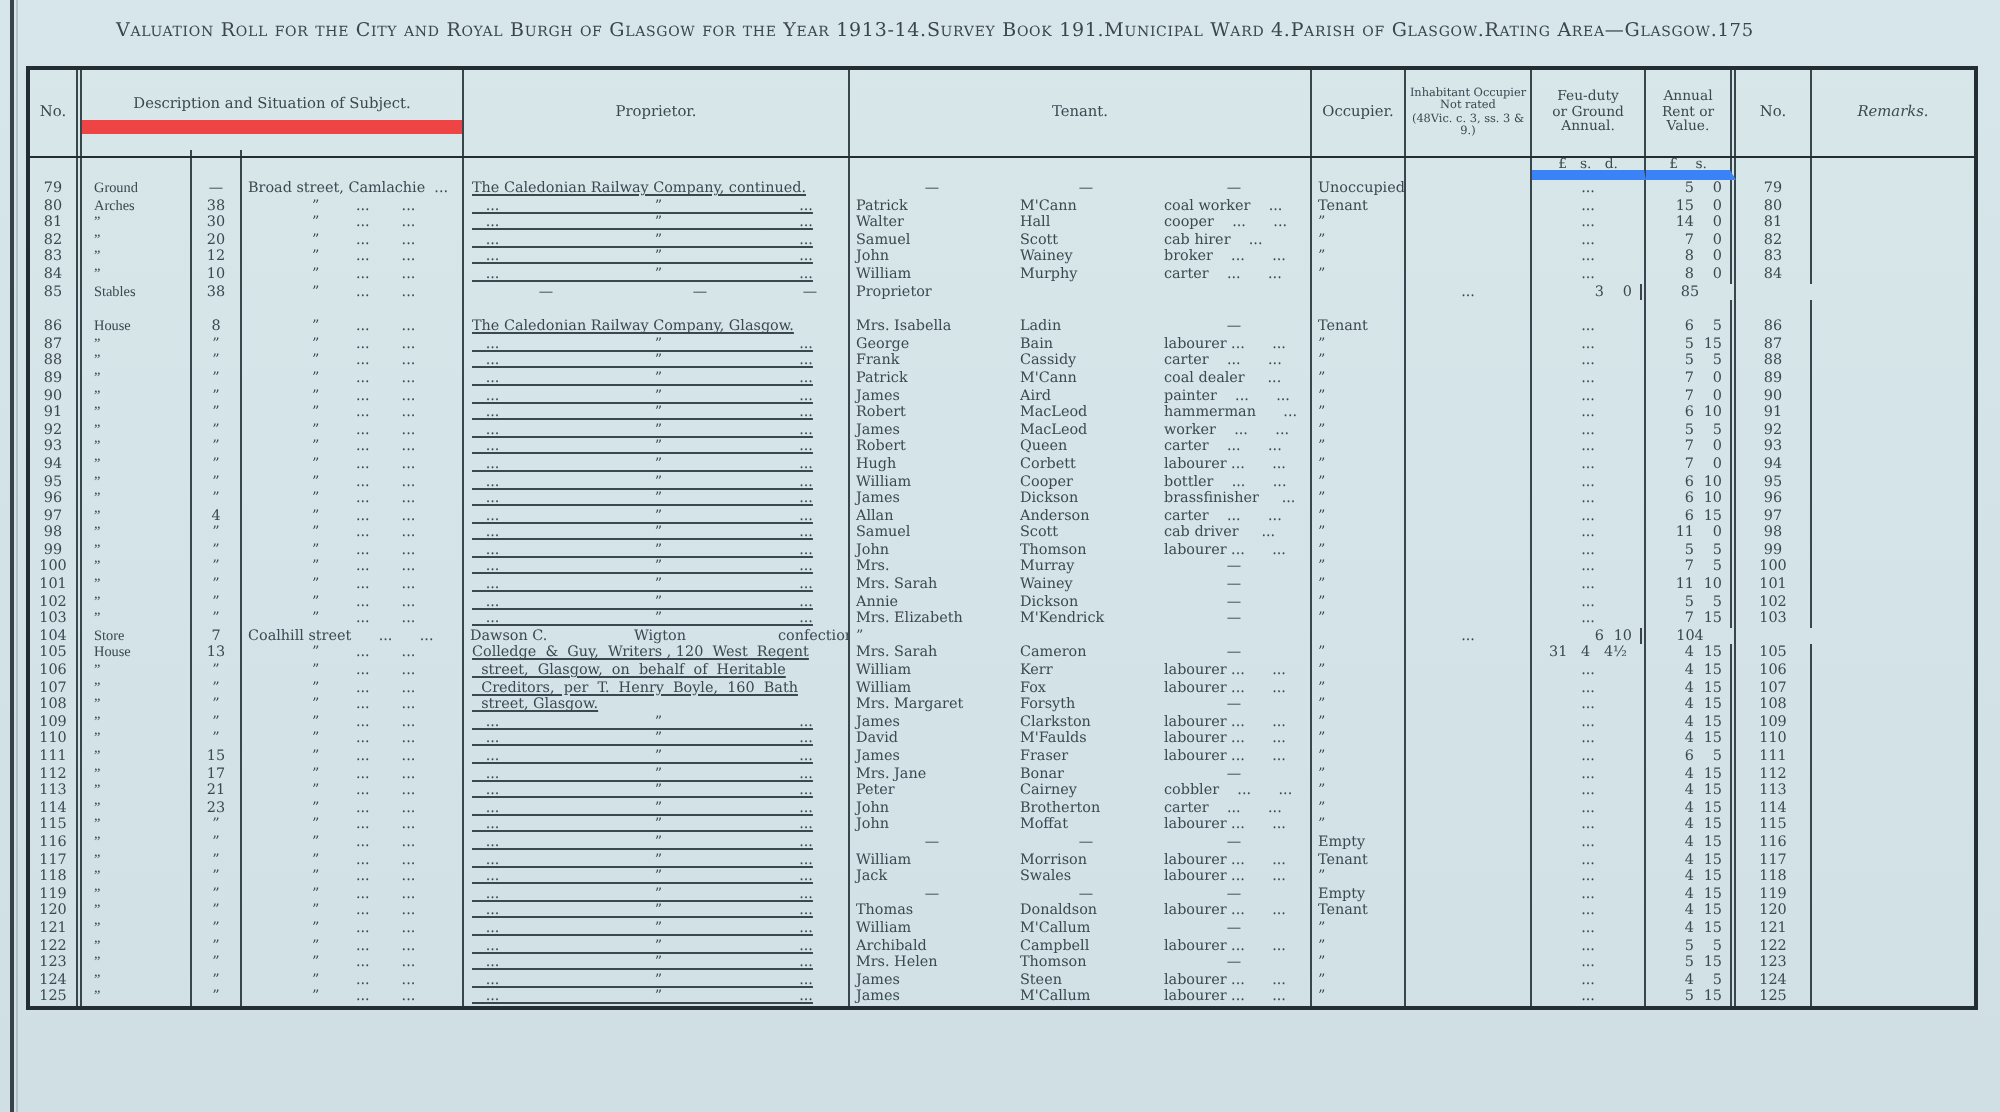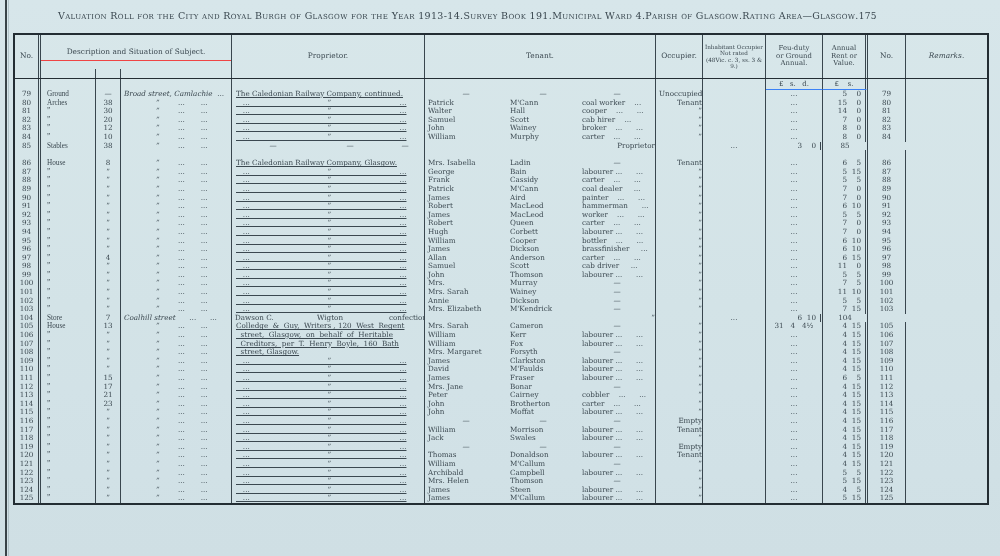--- a/index.html
+++ b/index.html
@@ -34,42 +34,42 @@
   .cell:last-child{border-right:none;font-style:italic;}
   .c-no{border-right:3px double #39464e;}
   .c-rent{border-right:3px double #39464e;}
 
   
   .hd{border-bottom:1.6px solid #232d33;height:43px;}
   .hd .cell{display:flex;align-items:center;justify-content:center;text-align:center;
     font-size:7.4px;line-height:8.2px;white-space:pre-line;}
   .hd .group{grid-column:2/span 3;display:block;padding:0;}
   .g-title{height:17px;display:flex;align-items:center;justify-content:center;
-    border-bottom:1px solid #ef4444;font-size:7.4px;}
+    border-bottom:7px solid #ef4444;font-size:7.4px;}
   .g-sub{display:grid;grid-template-columns:55px 25px 1fr;height:25px;}
   .g-sub>div{display:flex;align-items:center;justify-content:center;
     border-right:1px solid #39464e;font-size:7.4px;}
   .g-sub>div:last-child{border-right:none;}
   .hd .c-inh{font-size:5.7px;line-height:6.4px;}
   .hd .c-feu,.hd .c-rent{font-size:6.9px;line-height:7.6px;}
 
   
   .money{height:11px;}
   .money .cell{display:flex;align-items:center;justify-content:center;
     font-size:6.9px;white-space:pre;}
-  .money .c-feu,.money .c-rent{border-bottom:1px solid #3b82f6;}
+  .money .c-feu,.money .c-rent{border-bottom:5px solid #3b82f6;}
 
   
   .dr .cell{font-size:7.2px;line-height:8.6px;white-space:pre;}
   .dr{min-height:8.6px;}
   .c-no,.c-no2,.c-subno{text-align:center;}
   .dr .c-desc{padding-left:6px;font-family:Liberation Serif, serif;}
-  .dr .c-sit{padding-left:3px;font-style:italic;}
+  .dr .c-sit{padding-left:3px;}
   .dr .c-prop{padding-left:4px;text-decoration:underline;}
-  .dr .c-occ{padding-left:3px;text-align:right;}
+  .dr .c-occ{padding-left:3px;}
   .dr .c-feu{text-align:center;}
   .dr .c-ten{display:grid;grid-template-columns:82px 72px 1fr;}
   .dr .c-ten span{display:block;padding-left:3px;overflow:hidden;white-space:pre;}
   .dr .c-ten span.dash{text-align:center;padding-left:0;}
   .dr .c-rent{display:grid;grid-template-columns:1fr 16px;}
   .dr .c-rent span{display:block;text-align:right;}
   .dr .c-rent .r-l{padding-right:2px;}
   .dr .c-rent .r-s{padding-right:4px;}
 </style>
 </head>

